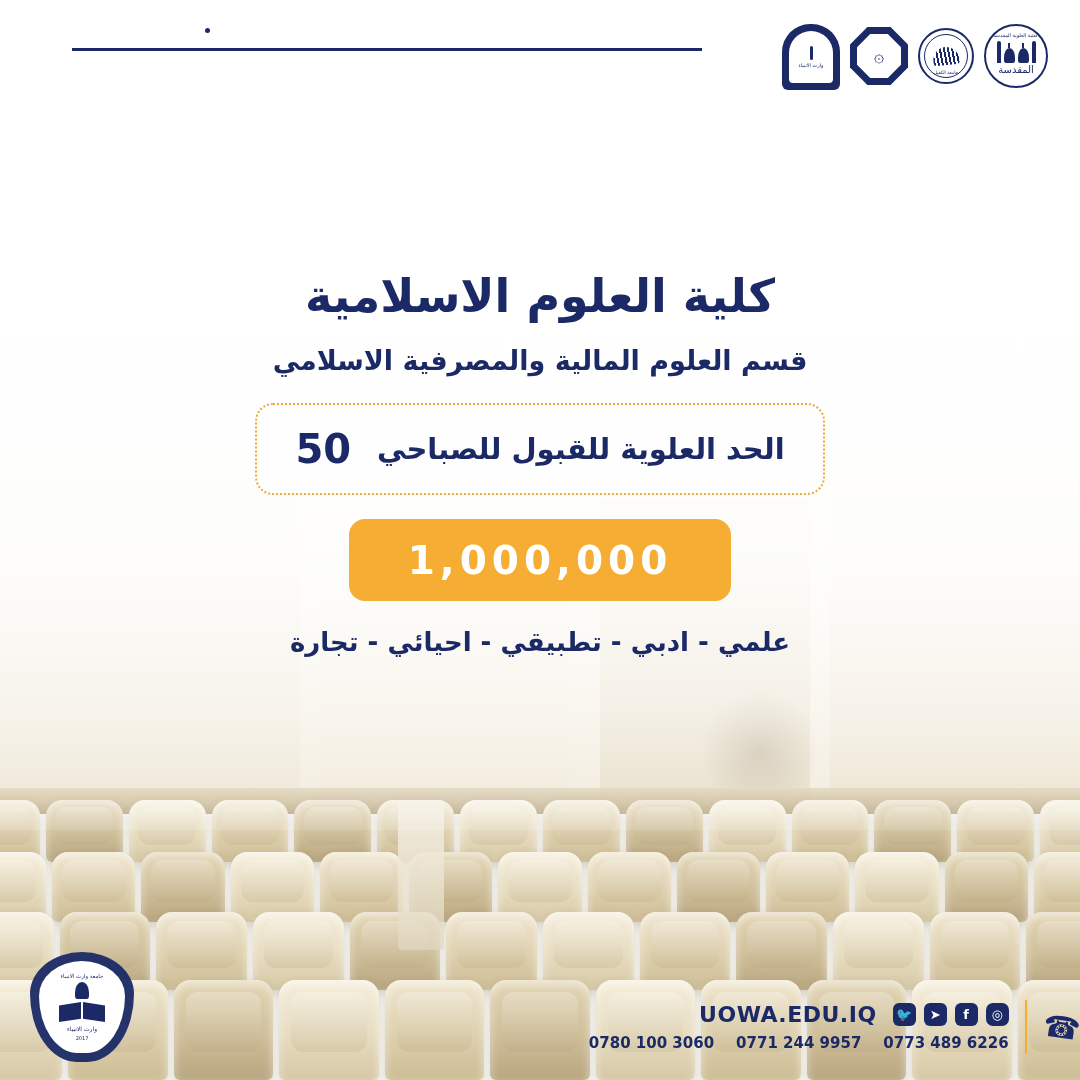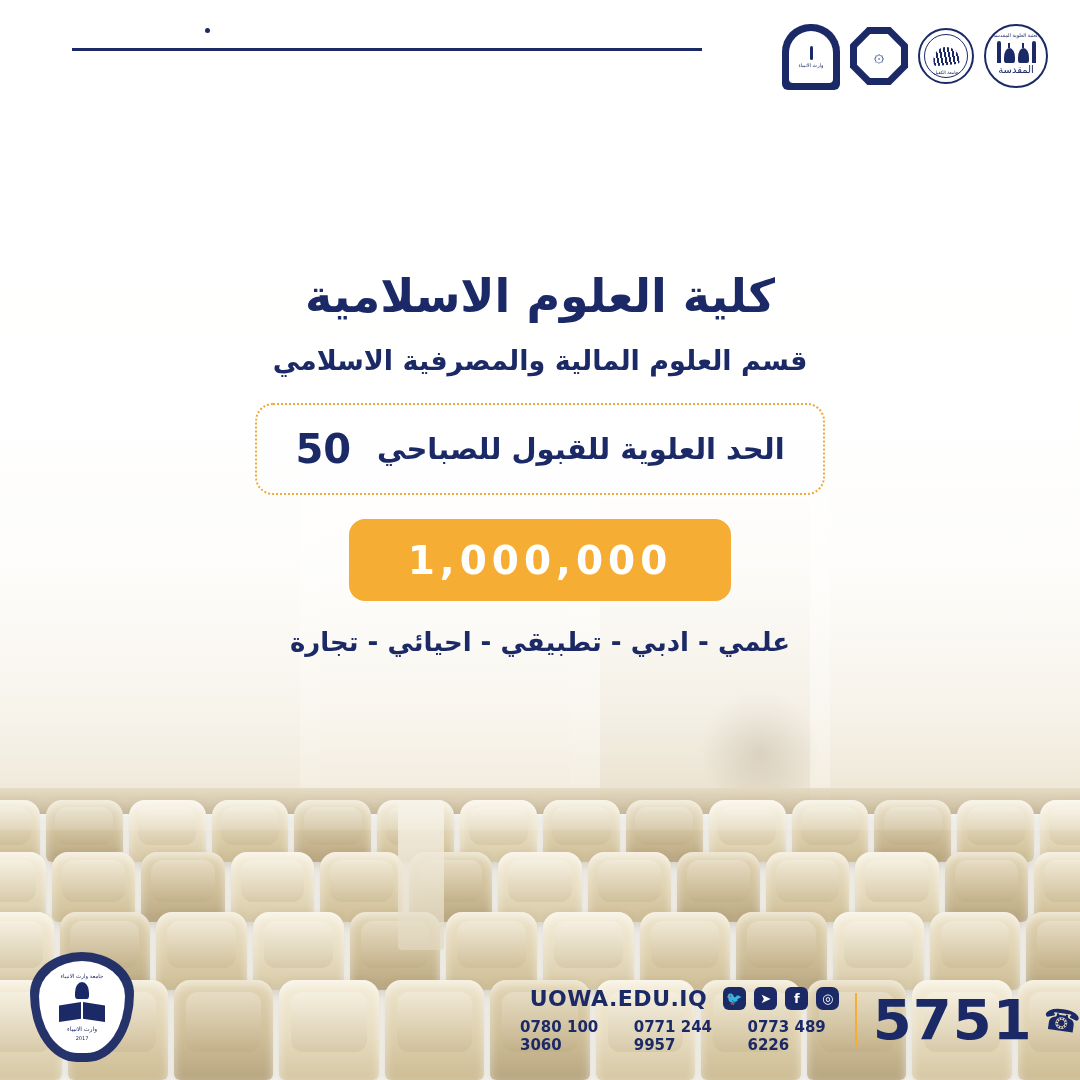--- a/index.html
+++ b/index.html
@@ -443,21 +443,20 @@
       <div class="dome-s"></div>
       <div class="book"></div>
       <div class="seal-bot">وارث الانبياء</div>
       <div class="seal-year">2017</div>
     </div>
   </div>
 
   <div class="contact">
     <div class="phone-block">
       <span class="phone-icon">☎</span>
-      <span class="hotline">5751</span>
     </div>
 
     <div class="divider-v"></div>
 
     <div class="right-col">
       <div class="social-line">
         <span class="soc ig">◎</span>
         <span class="soc">f</span>
         <span class="soc">➤</span>
         <span class="soc">🐦</span>

